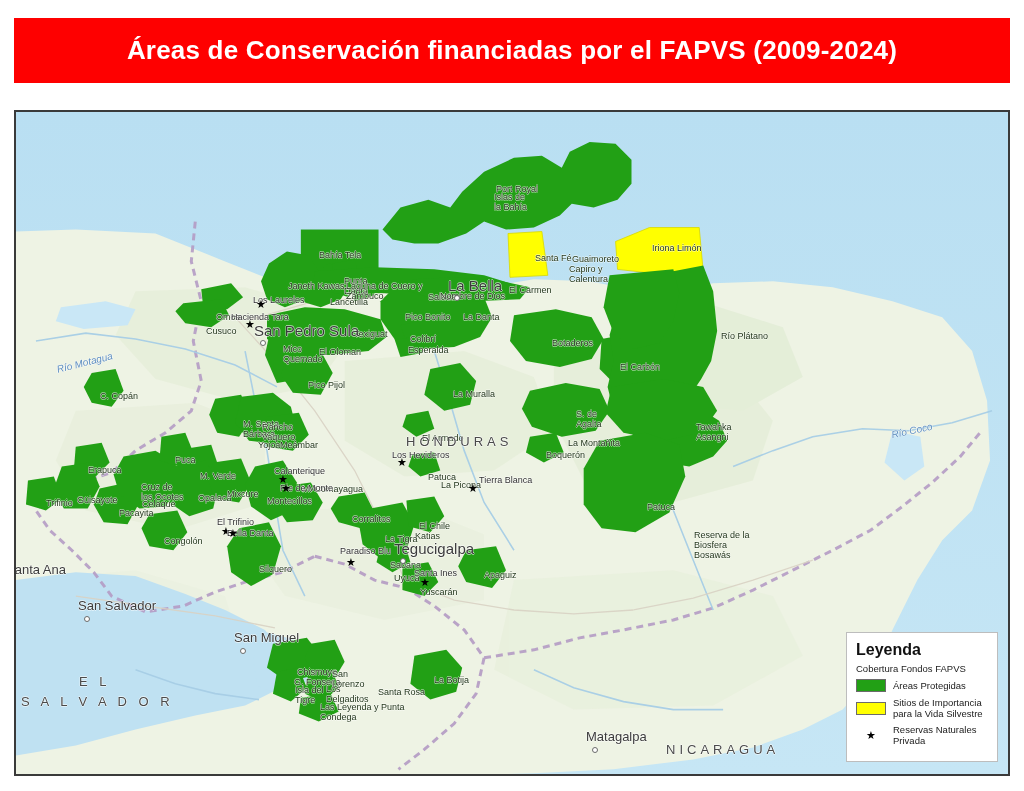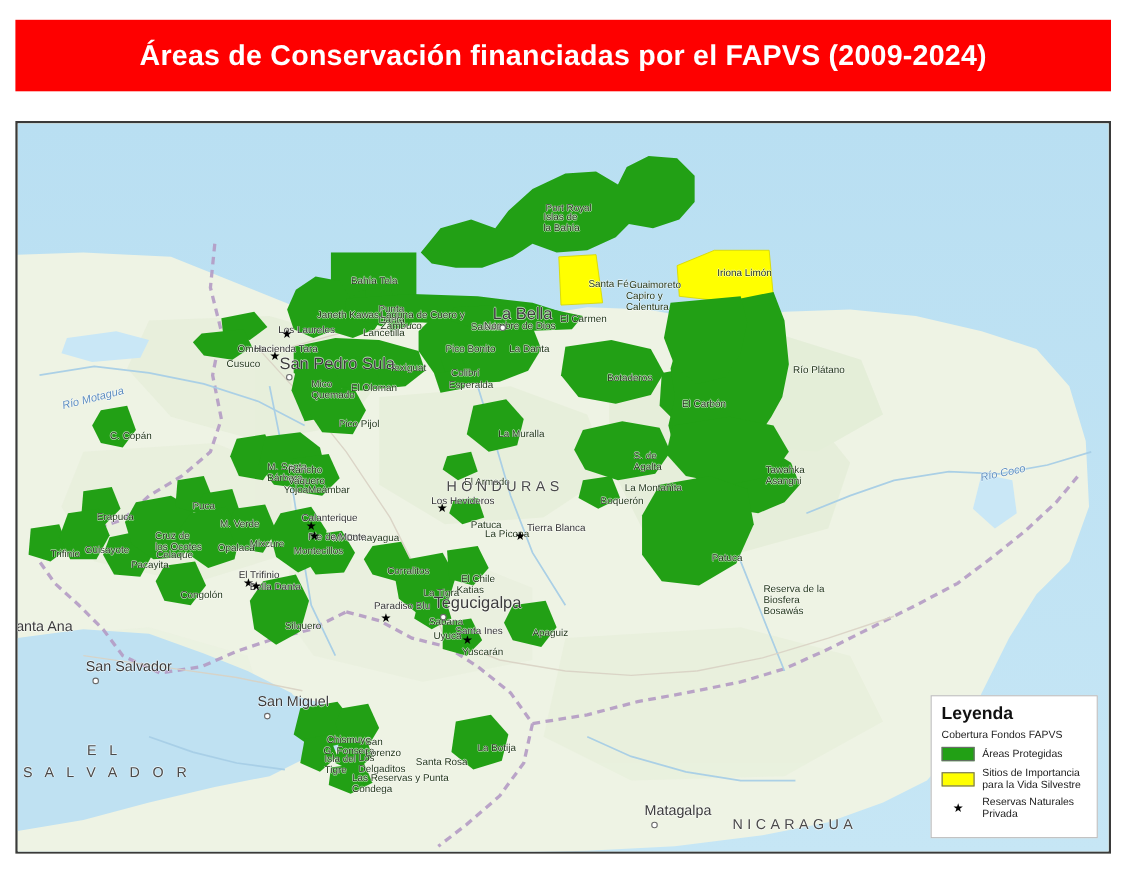--- a/index.html
+++ b/index.html
@@ -360,21 +360,21 @@
       </div>
       <div class="lbl pa two" style="left: 316px; top: 557px;">
         <div>San</div>
         <div>Lorenzo</div>
       </div>
       <div class="lbl pa two" style="left: 310px; top: 572px;">
         <div>Los</div>
         <div>Delgaditos</div>
       </div>
       <div class="lbl pa two" style="left: 304px; top: 590px;">
-        <div>Las Reservas y Punta</div>
+        <div>Las Leyenda y Punta</div>
         <div>Condega</div>
       </div>
       <div class="lbl pa" style="left: 418px; top: 563px;">La Botija</div>
       <div class="lbl pa" style="left: 362px; top: 575px;">Santa Rosa</div>
       <div class="lbl res" style="left: 237px; top: 183px;">Los Laureles</div>
       <div class="star" style="left: 240px; top: 188px;">★</div>
       <div class="lbl res" style="left: 215px; top: 200px;">Hacienda Tara</div>
       <div class="star" style="left: 229px; top: 208px;">★</div>
       <div class="lbl res" style="left: 376px; top: 338px;">Los Hevideros</div>
       <div class="star" style="left: 381px; top: 346px;">★</div>

